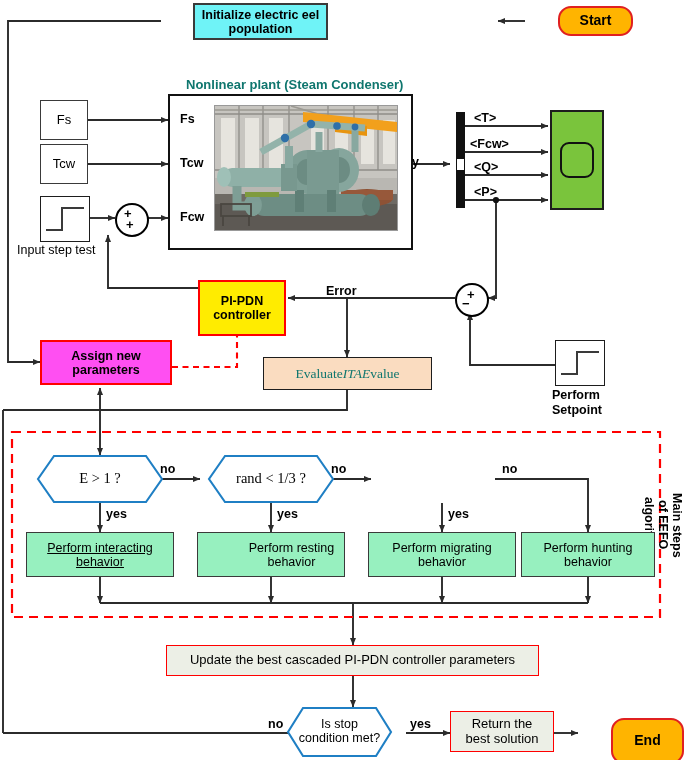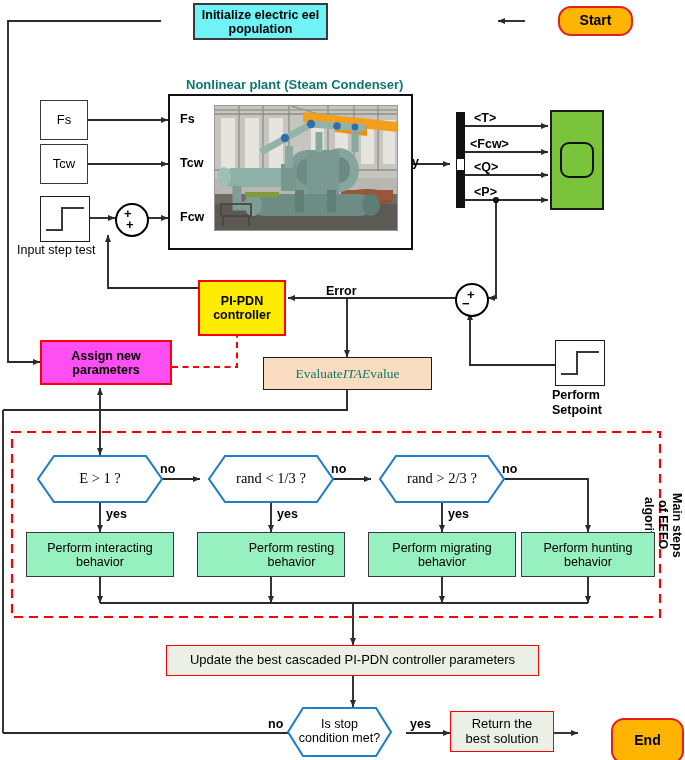--- a/index.html
+++ b/index.html
@@ -304,35 +304,29 @@
       <path d="M17,1 H109 L125,24 L109,47 H17 L1,24 Z" fill="#ffffff" stroke="#1f7fc4" stroke-width="2.1"></path>
     </svg>
     <div class="txt">E &gt; 1 ?</div>
   </div>
   <div class="hexwrap" style="left:208px;top:455px;width:126px;height:48px;">
     <svg viewBox="0 0 126 48" style="position:absolute;left:0;top:0;width:126px;height:48px;">
       <path d="M17,1 H109 L125,24 L109,47 H17 L1,24 Z" fill="#ffffff" stroke="#1f7fc4" stroke-width="2.1"></path>
     </svg>
     <div class="txt">rand &lt; 1/3 ?</div>
   </div>
-  <div class="hexwrap" style="left:379px;top:455px;width:126px;height:48px;">
-    <svg viewBox="0 0 126 48" style="position:absolute;left:0;top:0;width:126px;height:48px;">
-      <path d="M17,1 H109 L125,24 L109,47 H17 L1,24 Z" fill="#ffffff" stroke="#1f7fc4" stroke-width="2.1"></path>
-    </svg>
-    <div class="txt">rand &gt; 2/3 ?</div>
-  </div>
 
   <div class="lbl b" style="left:160px;top:462px;">no</div>
   <div class="lbl b" style="left:331px;top:462px;">no</div>
   <div class="lbl b" style="left:502px;top:462px;">no</div>
   <div class="lbl b" style="left:106px;top:507px;">yes</div>
   <div class="lbl b" style="left:277px;top:507px;">yes</div>
   <div class="lbl b" style="left:448px;top:507px;">yes</div>
 
-  <div class="node green" style="left:26px;top:532px;width:148px;height:45px;flex-direction:column;">
+  <div class="node green" style="left:26px;top:532px;width:148px;height:45px;flex-direction:column;text-decoration:underline;">
     <span>Perform interacting</span>
     <span>behavior</span>
   </div>
   <div class="node green" style="left:197px;top:532px;width:148px;height:45px;flex-direction:column;padding-left:41px;">
     <span>Perform resting</span>
     <span>behavior</span>
   </div>
   <div class="node green" style="left:368px;top:532px;width:148px;height:45px;flex-direction:column;">
     <span>Perform migrating</span>
     <span>behavior</span>

